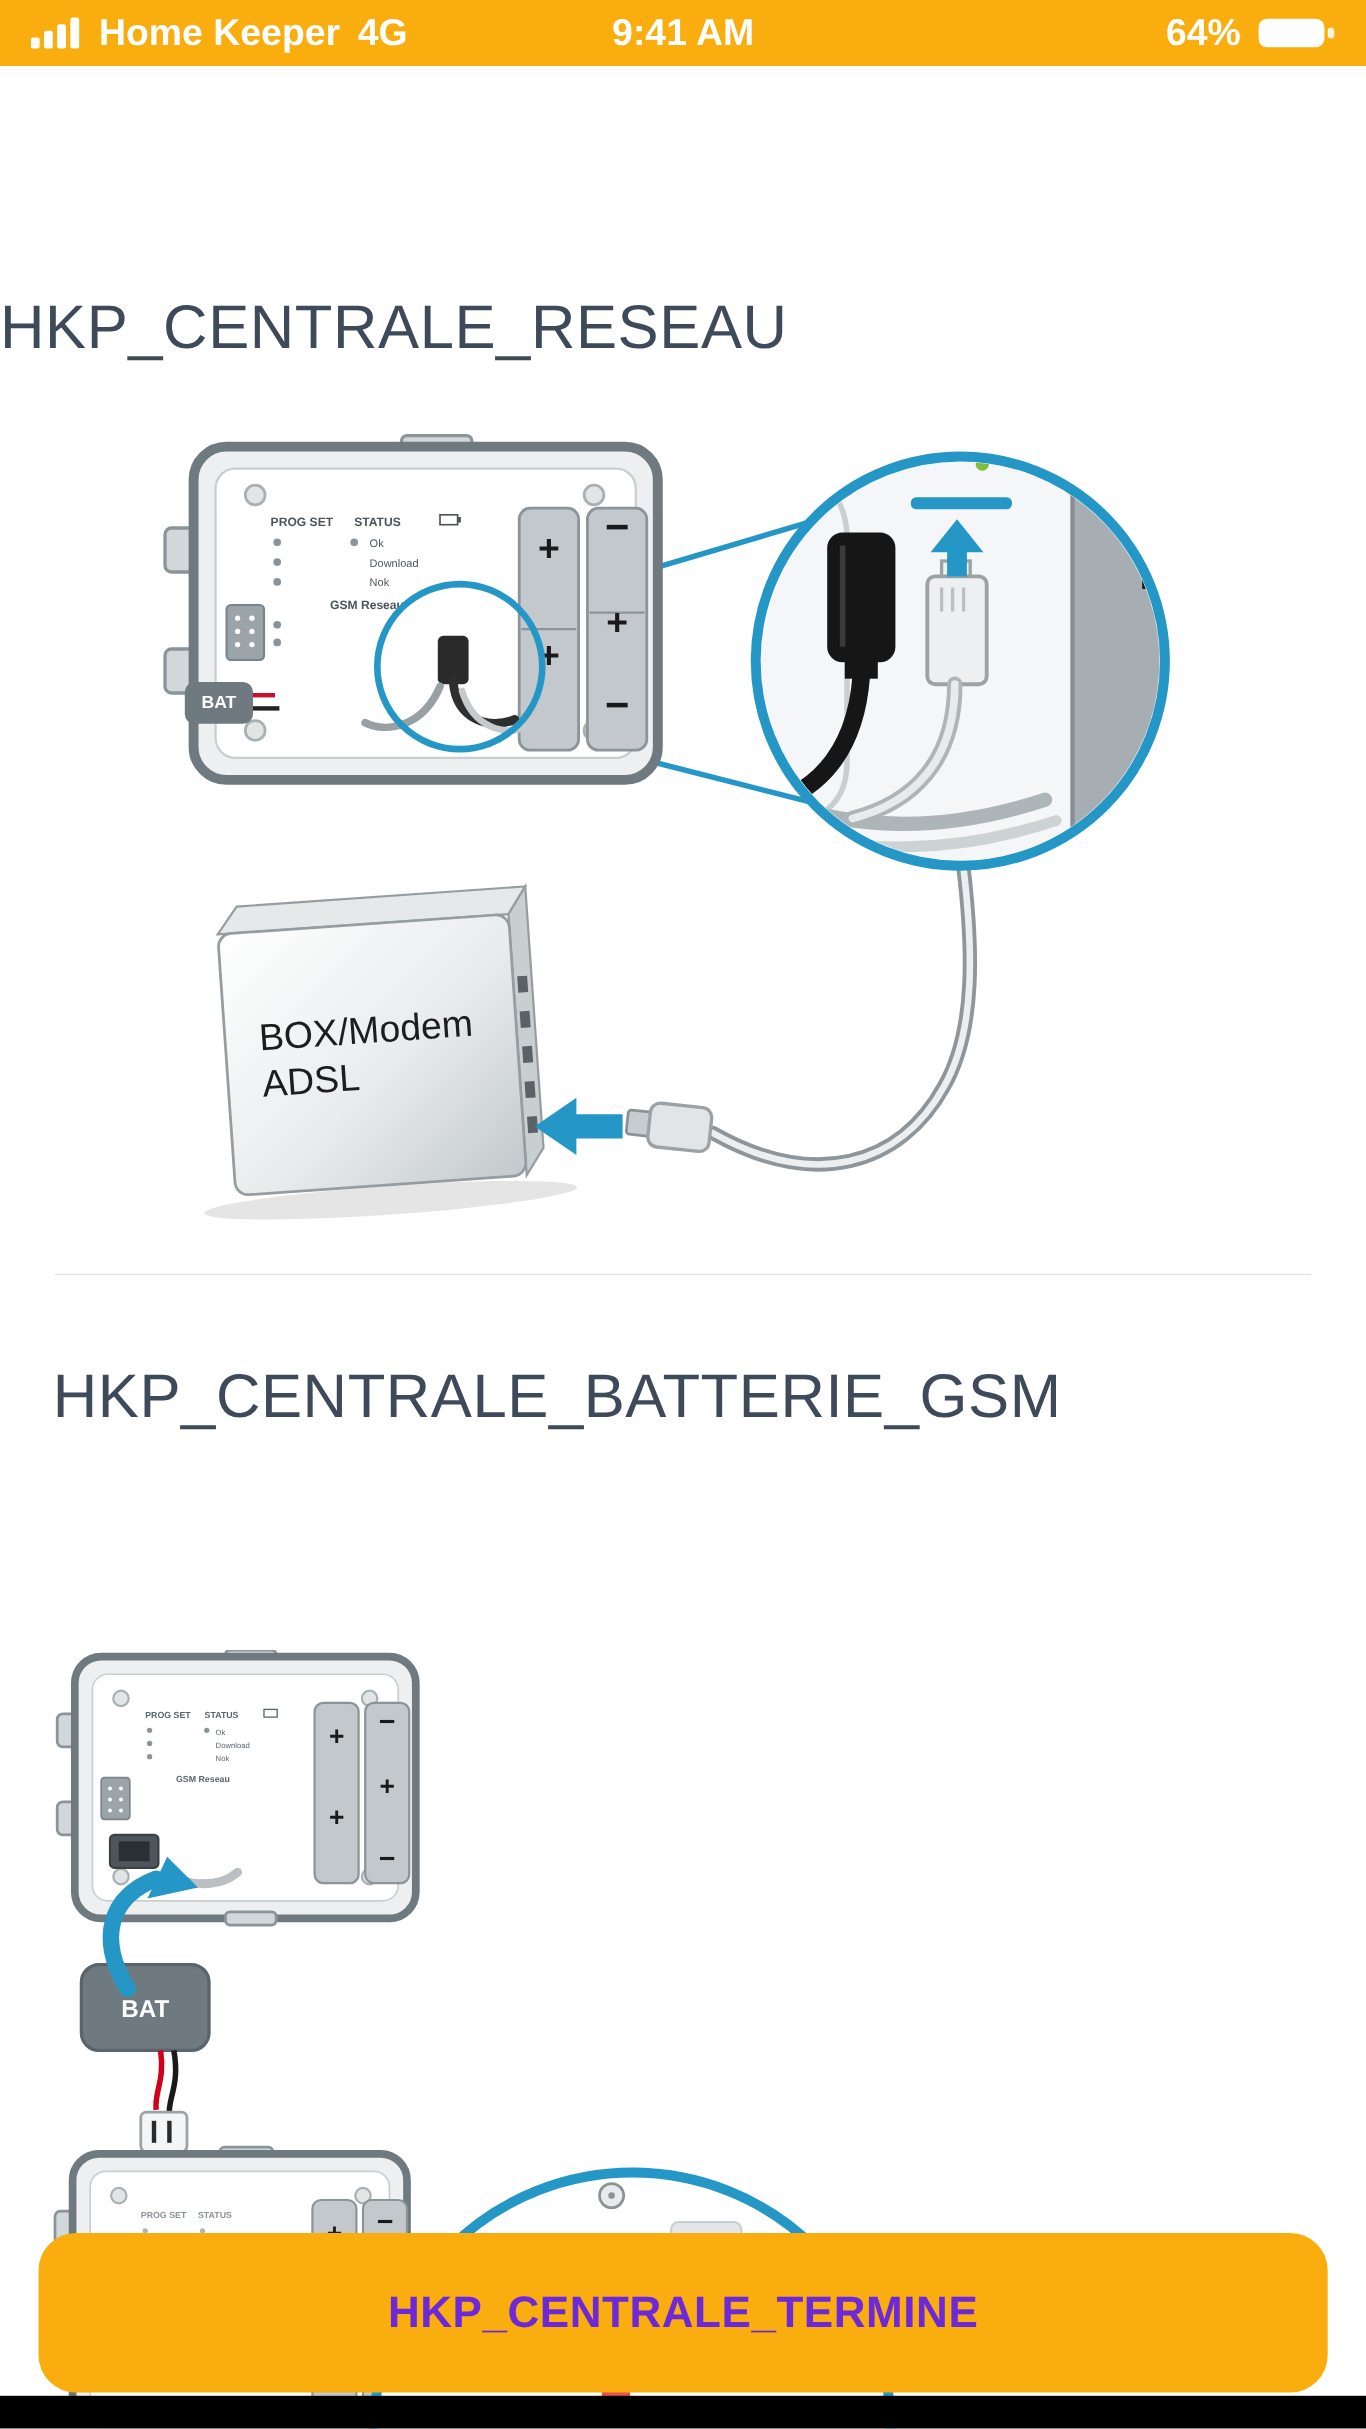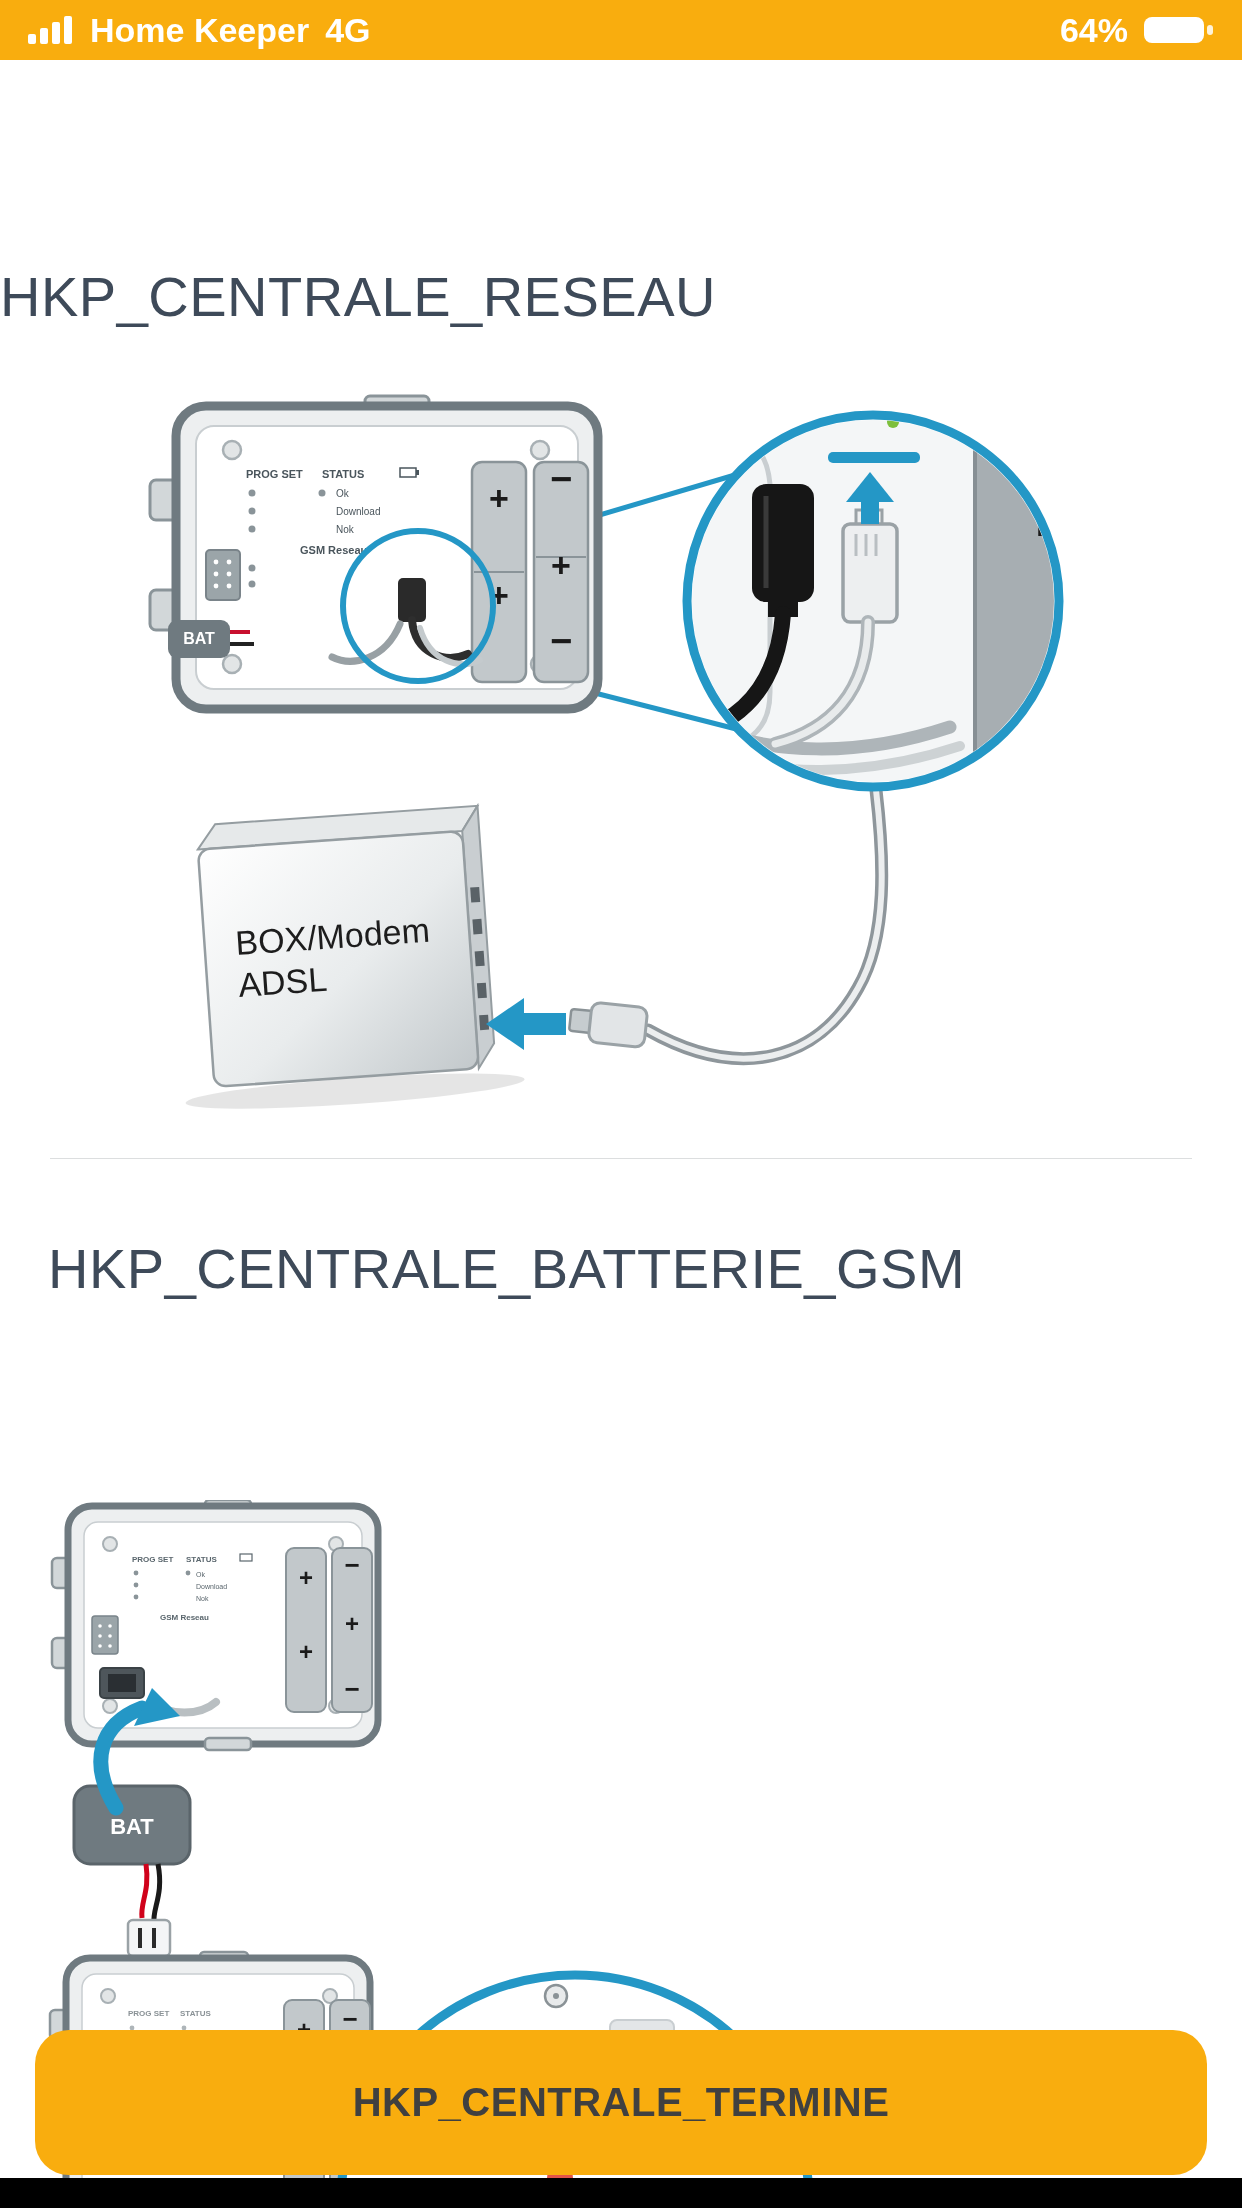--- a/index.html
+++ b/index.html
@@ -27,21 +27,21 @@
   .sec-title.t1{top:72px;}
   .sec-title.t2{top:1044px;padding-left:48px;}
   .divider{position:absolute;top:966px;left:50px;right:50px;height:1px;background:#DCDEDF;}
   .diagram{position:absolute;display:block;}
   #diagram1{top:200px;left:0;}
   #diagram2{top:1308px;left:0;}
   #diagram3{top:1758px;left:0;}
 
   
   .footer-btn{position:absolute;top:2030px;left:35px;right:35px;height:145px;z-index:5;
-    background:var(--accent,#F9AD0E);border:none;border-radius:34px;color:#404040;
+    background:var(--accent,#F9AD0E);border:none;border-radius:34px;color:#6d28d9;
     font-size:40px;font-weight:600;letter-spacing:.5px;font-family:inherit;cursor:pointer;}
   .home-bar{position:absolute;left:0;bottom:0;width:100%;height:30px;background:#000;z-index:6;}
 
   .blue-stroke{stroke:var(--highlight,#2497C6);}
   .blue-fill{fill:var(--highlight,#2497C6);}
   svg text{font-family:"Liberation Sans","DejaVu Sans",sans-serif;}
 </style>
 </head>
 <body>
 
@@ -51,20 +51,21 @@
     <div class="sb-left">
       <svg width="46" height="32" viewBox="0 0 46 32">
         <rect x="0" y="20" width="8" height="10" rx="2" fill="#fff"></rect>
         <rect x="12" y="14" width="8" height="16" rx="2" fill="#fff"></rect>
         <rect x="24" y="8" width="8" height="22" rx="2" fill="#fff"></rect>
         <rect x="36" y="2" width="8" height="28" rx="2" fill="#fff"></rect>
       </svg>
       <span>Home Keeper</span>
       <span>4G</span>
     </div>
+    <div class="sb-time">9:41 AM</div>
     <div class="sb-right">
       <span>64%</span>
       <svg width="70" height="32" viewBox="0 0 70 32">
         <rect x="0" y="3" width="60" height="26" rx="8" fill="#fff"></rect>
         <rect x="63" y="11" width="6" height="10" rx="3" fill="#fff" opacity="0.85"></rect>
       </svg>
     </div>
   </div>
 
 

